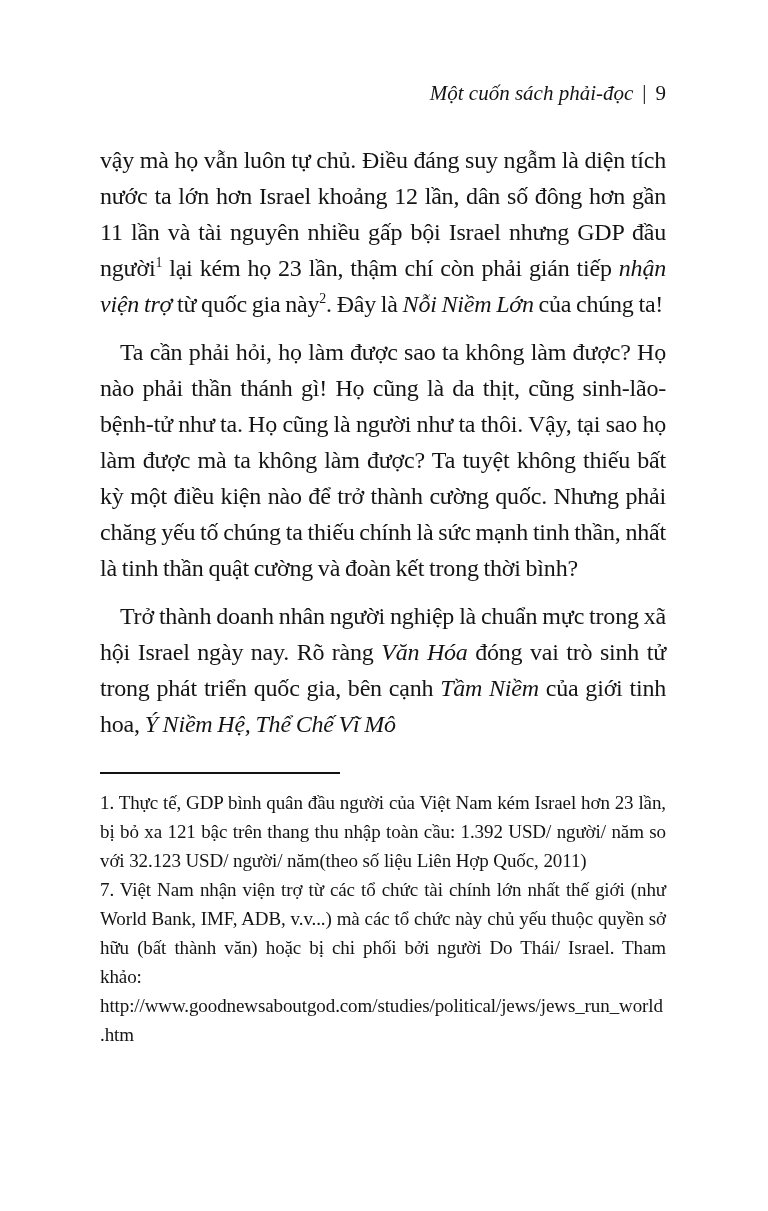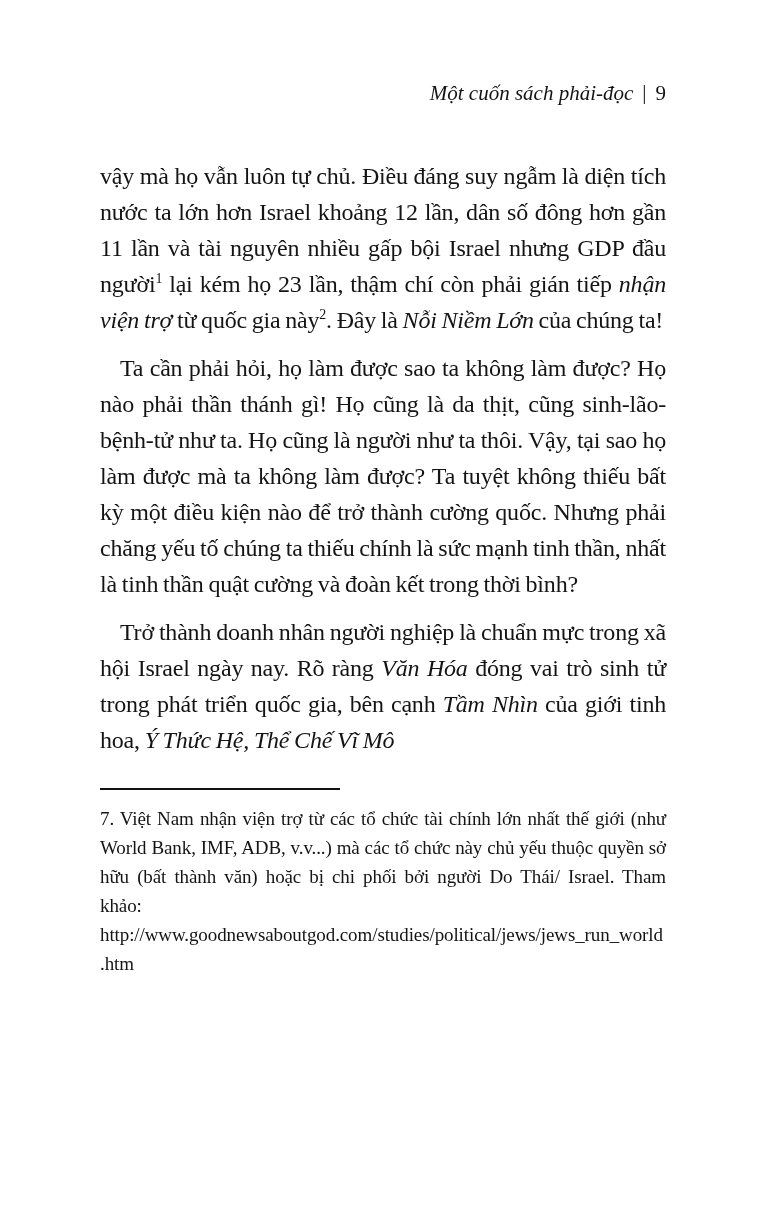--- a/index.html
+++ b/index.html
@@ -29,21 +29,21 @@
     font-style: normal;
     font-weight: 400;
     padding: 0 9px;
     position: relative;
     top: -1px;
   }
   .header .page-num {
     font-style: normal;
   }
   .body-text {
-    margin-top: 52px;
+    margin-top: 36px;
     font-size: 24px;
     line-height: 36px;
     text-align: justify;
     letter-spacing: -0.2px;
     word-spacing: -1px;
   }
   .para {
     margin: 0;
   }
   .para + .para {
@@ -83,22 +83,23 @@
 
 <div class="page">
 
   <div class="header">
     <span class="running-title">Một cuốn sách phải-đọc</span><span class="sep">|</span><span class="page-num">9</span>
   </div>
 
   <div class="body-text">
     <p class="para"><span>vậy mà họ vẫn luôn tự chủ. Điều đáng suy ngẫm là diện tích nước ta lớn hơn Israel khoảng 12 lần, dân số đông hơn gần 11 lần và tài nguyên nhiều gấp bội Israel nhưng GDP đầu người</span><sup class="fnref">1</sup><span> lại kém họ 23 lần, thậm chí còn phải gián tiếp </span><i>nhận viện trợ</i><span> từ quốc gia này</span><sup class="fnref">2</sup><span>. Đây là </span><i>Nỗi Niềm Lớn</i><span> của chúng ta!</span></p>
     <p class="para indented"><span>Ta cần phải hỏi, họ làm được sao ta không làm được? Họ nào phải thần thánh gì! Họ cũng là da thịt, cũng sinh-lão-bệnh-tử như ta. Họ cũng là người như ta thôi. Vậy, tại sao họ làm được mà ta không làm được? Ta tuyệt không thiếu bất kỳ một điều kiện nào để trở thành cường quốc. Nhưng phải chăng yếu tố chúng ta thiếu chính là sức mạnh tinh thần, nhất là tinh thần quật cường và đoàn kết trong thời bình?</span></p>
-    <p class="para indented"><span>Trở thành doanh nhân người nghiệp là chuẩn mực trong xã hội Israel ngày nay. Rõ ràng </span><i>Văn Hóa</i><span> đóng vai trò sinh tử trong phát triển quốc gia, bên cạnh </span><i>Tầm Nhìn</i><span> của giới tinh hoa, </span><i>Ý Thức Hệ, Thể Chế Vĩ Mô</i></p>
+    <p class="para indented"><span>Trở thành doanh nhân người nghiệp là chuẩn mực trong xã hội Israel ngày nay. Rõ ràng </span><i>Văn Hóa</i><span> đóng vai trò sinh tử trong phát triển quốc gia, bên cạnh </span><i>Tầm Niềm</i><span> của giới tinh hoa, </span><i>Ý Niềm Hệ, Thể Chế Vĩ Mô</i></p>
   </div>
 
   <div class="fn-rule"></div>
 
   <div class="footnotes">
+    <p class="fn"><span>1. Thực tế, GDP bình quân đầu người của Việt Nam kém Israel hơn 23 lần, bị bỏ xa 121 bậc trên thang thu nhập toàn cầu: 1.392 USD/ người/ năm so với 32.123 USD/ người/ năm(theo số liệu Liên Hợp Quốc, 2011)</span></p>
     <p class="fn"><span>7. Việt Nam nhận viện trợ từ các tổ chức tài chính lớn nhất thế giới (như World Bank, IMF, ADB, v.v...) mà các tổ chức này chủ yếu thuộc quyền sở hữu (bất thành văn) hoặc bị chi phối bởi người Do Thái/ Israel. Tham khảo: http://www.goodnewsaboutgod.com/studies/political/jews/jews_run_world.htm</span></p>
   </div>
 
 </div>
 
 </body></html>

